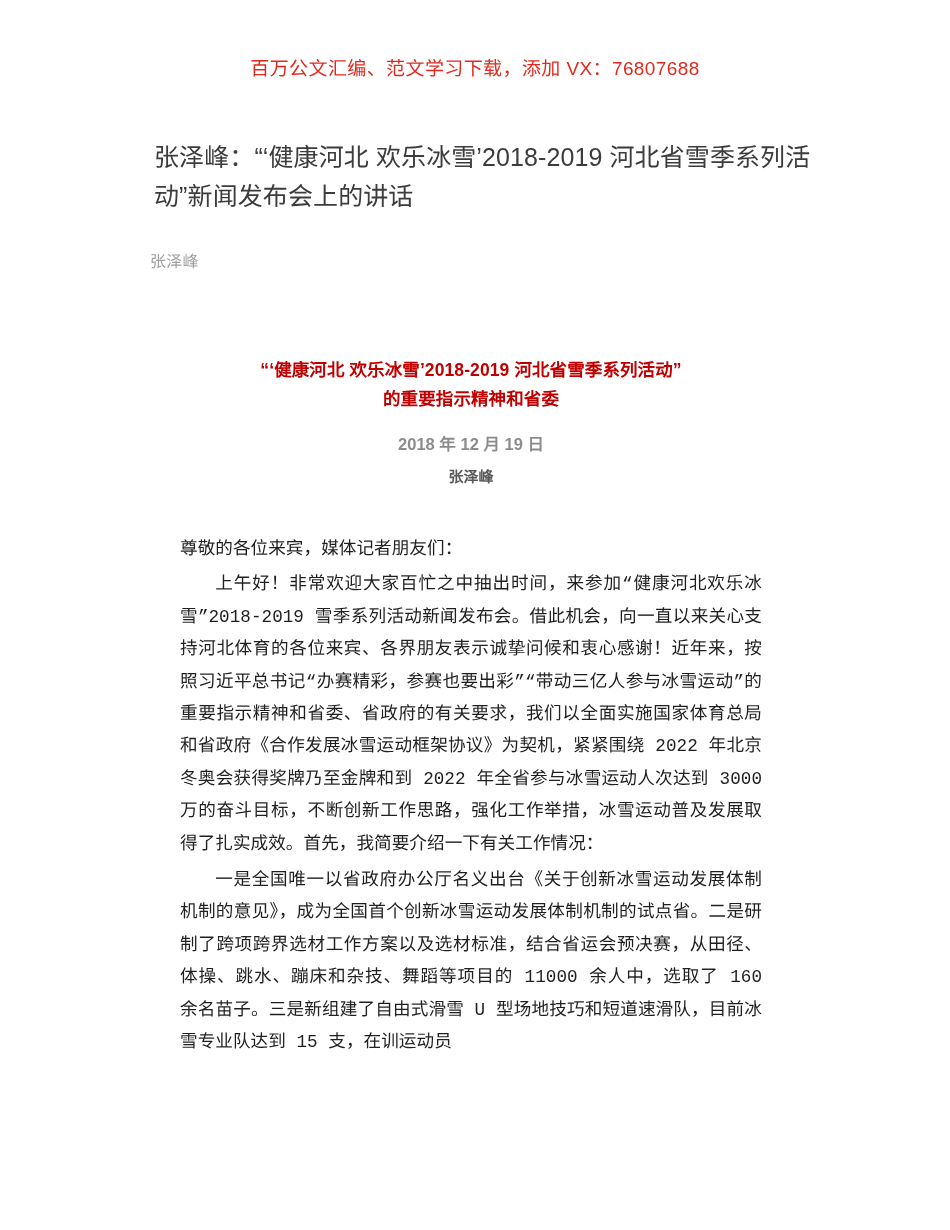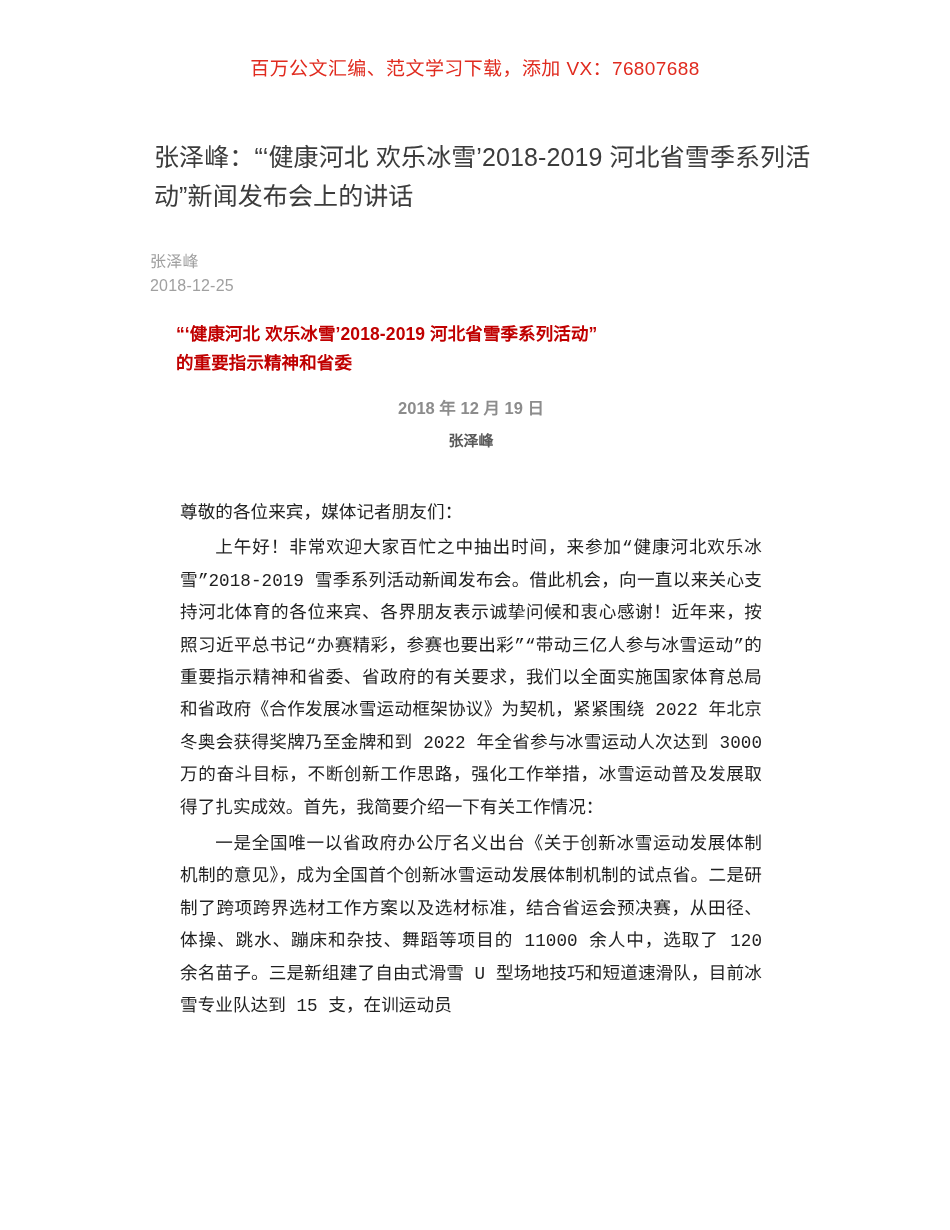--- a/index.html
+++ b/index.html
@@ -66,25 +66,27 @@
   }
 
   
   .doc-body {
     position: absolute;
     top: 320px;
     left: 176px;
     width: 590px;
   }
   .doc-heading {
+    text-align: center;
     color: #c00000;
     font-weight: bold;
     font-size: 17.5px;
     line-height: 29px;
     letter-spacing: 0.1px;
+    margin-top: 36px;
   }
   .doc-heading .hl {
     display: block;
   }
   .doc-date {
     margin-top: 17px;
     text-align: center;
     color: #8c8c8c;
     font-weight: bold;
     font-size: 16.5px;
@@ -126,36 +128,35 @@
 <body>
 
 <div class="page">
 
   <div class="promo-banner" style="color: rgb(224, 42, 30);">百万公文汇编、范文学习下载，添加 VX：76807688</div>
 
   <div class="article-header">
     <h1 class="article-title">张泽峰：“‘健康河北 欢乐冰雪’2018-2019 河北省雪季系列活动”新闻发布会上的讲话</h1>
     <div class="article-meta">
       <span class="meta-author">张泽峰</span>
-      <span class="meta-date">2018-12-25</span>
     </div>
   </div>
 
   <div class="doc-body">
 
     <div class="doc-heading" style="color: rgb(192, 0, 0);">
       <span class="hl">“‘健康河北 欢乐冰雪’2018-2019 河北省雪季系列活动”</span>
       <span class="hl">的重要指示精神和省委</span>
     </div>
 
     <div class="doc-date">2018 年 12 月 19 日</div>
 
     <div class="doc-author">张泽峰</div>
 
     <div class="doc-paragraphs">
         <p class="doc-p ">尊敬的各位来宾，媒体记者朋友们：</p>
         <p class="doc-p indent">上午好！非常欢迎大家百忙之中抽出时间，来参加“健康河北欢乐冰雪”2018-2019 雪季系列活动新闻发布会。借此机会，向一直以来关心支持河北体育的各位来宾、各界朋友表示诚挚问候和衷心感谢！近年来，按照习近平总书记“办赛精彩，参赛也要出彩”“带动三亿人参与冰雪运动”的重要指示精神和省委、省政府的有关要求，我们以全面实施国家体育总局和省政府《合作发展冰雪运动框架协议》为契机，紧紧围绕 2022 年北京冬奥会获得奖牌乃至金牌和到 2022 年全省参与冰雪运动人次达到 3000 万的奋斗目标，不断创新工作思路，强化工作举措，冰雪运动普及发展取得了扎实成效。首先，我简要介绍一下有关工作情况：</p>
-        <p class="doc-p indent">一是全国唯一以省政府办公厅名义出台《关于创新冰雪运动发展体制机制的意见》，成为全国首个创新冰雪运动发展体制机制的试点省。二是研制了跨项跨界选材工作方案以及选材标准，结合省运会预决赛，从田径、体操、跳水、蹦床和杂技、舞蹈等项目的 11000 余人中，选取了 120 余名苗子。三是新组建了自由式滑雪 U 型场地技巧和短道速滑队，目前冰雪专业队达到 15 支，在训运动员</p>
+        <p class="doc-p indent">一是全国唯一以省政府办公厅名义出台《关于创新冰雪运动发展体制机制的意见》，成为全国首个创新冰雪运动发展体制机制的试点省。二是研制了跨项跨界选材工作方案以及选材标准，结合省运会预决赛，从田径、体操、跳水、蹦床和杂技、舞蹈等项目的 11000 余人中，选取了 160 余名苗子。三是新组建了自由式滑雪 U 型场地技巧和短道速滑队，目前冰雪专业队达到 15 支，在训运动员</p>
       </div>
 
   </div>
 
 </div>
 
 </body></html>

